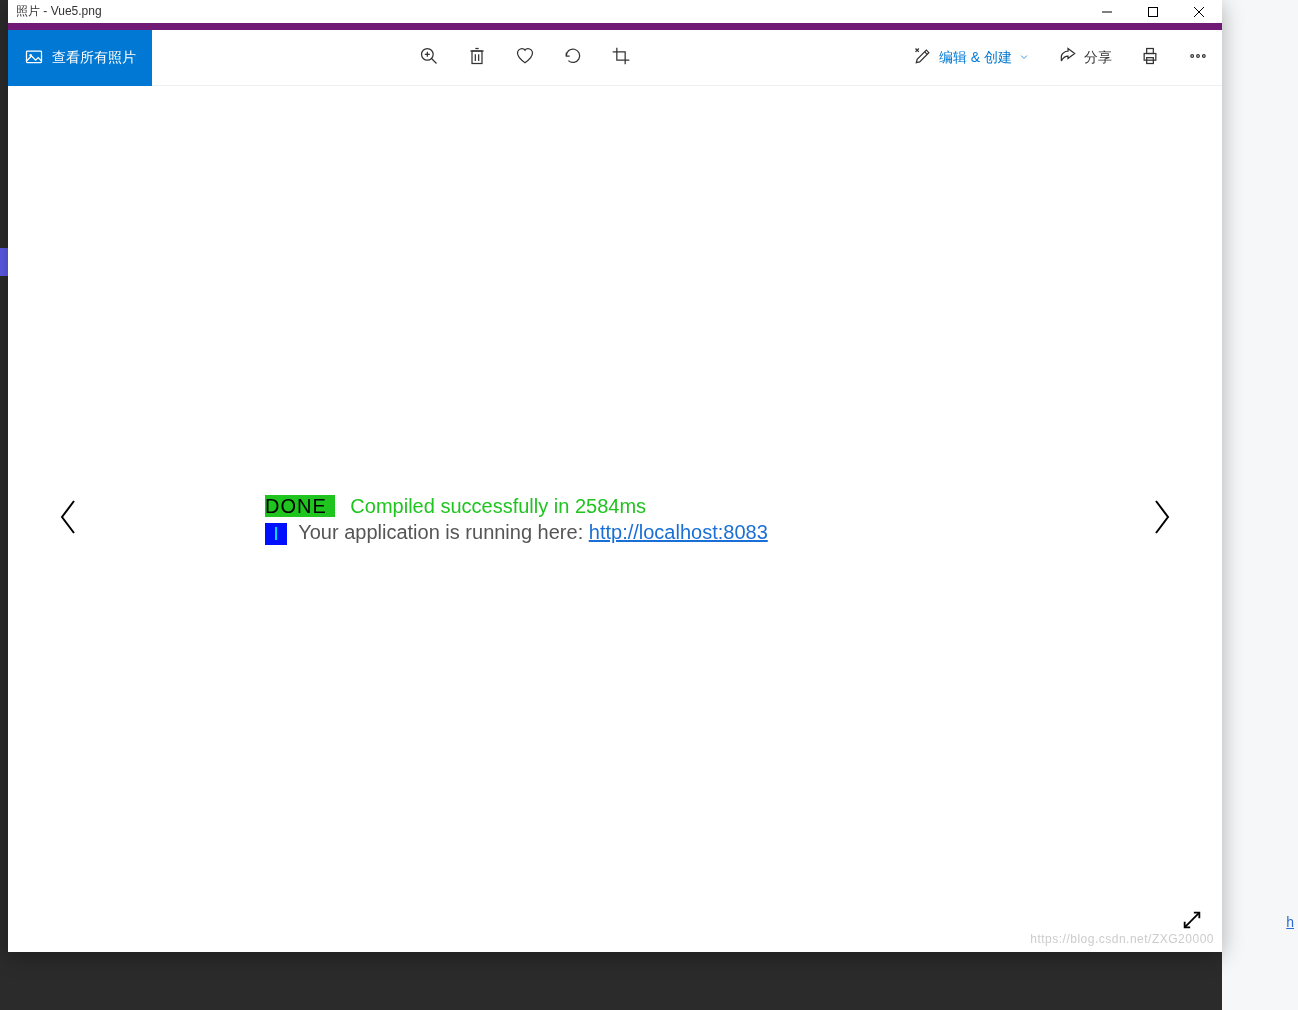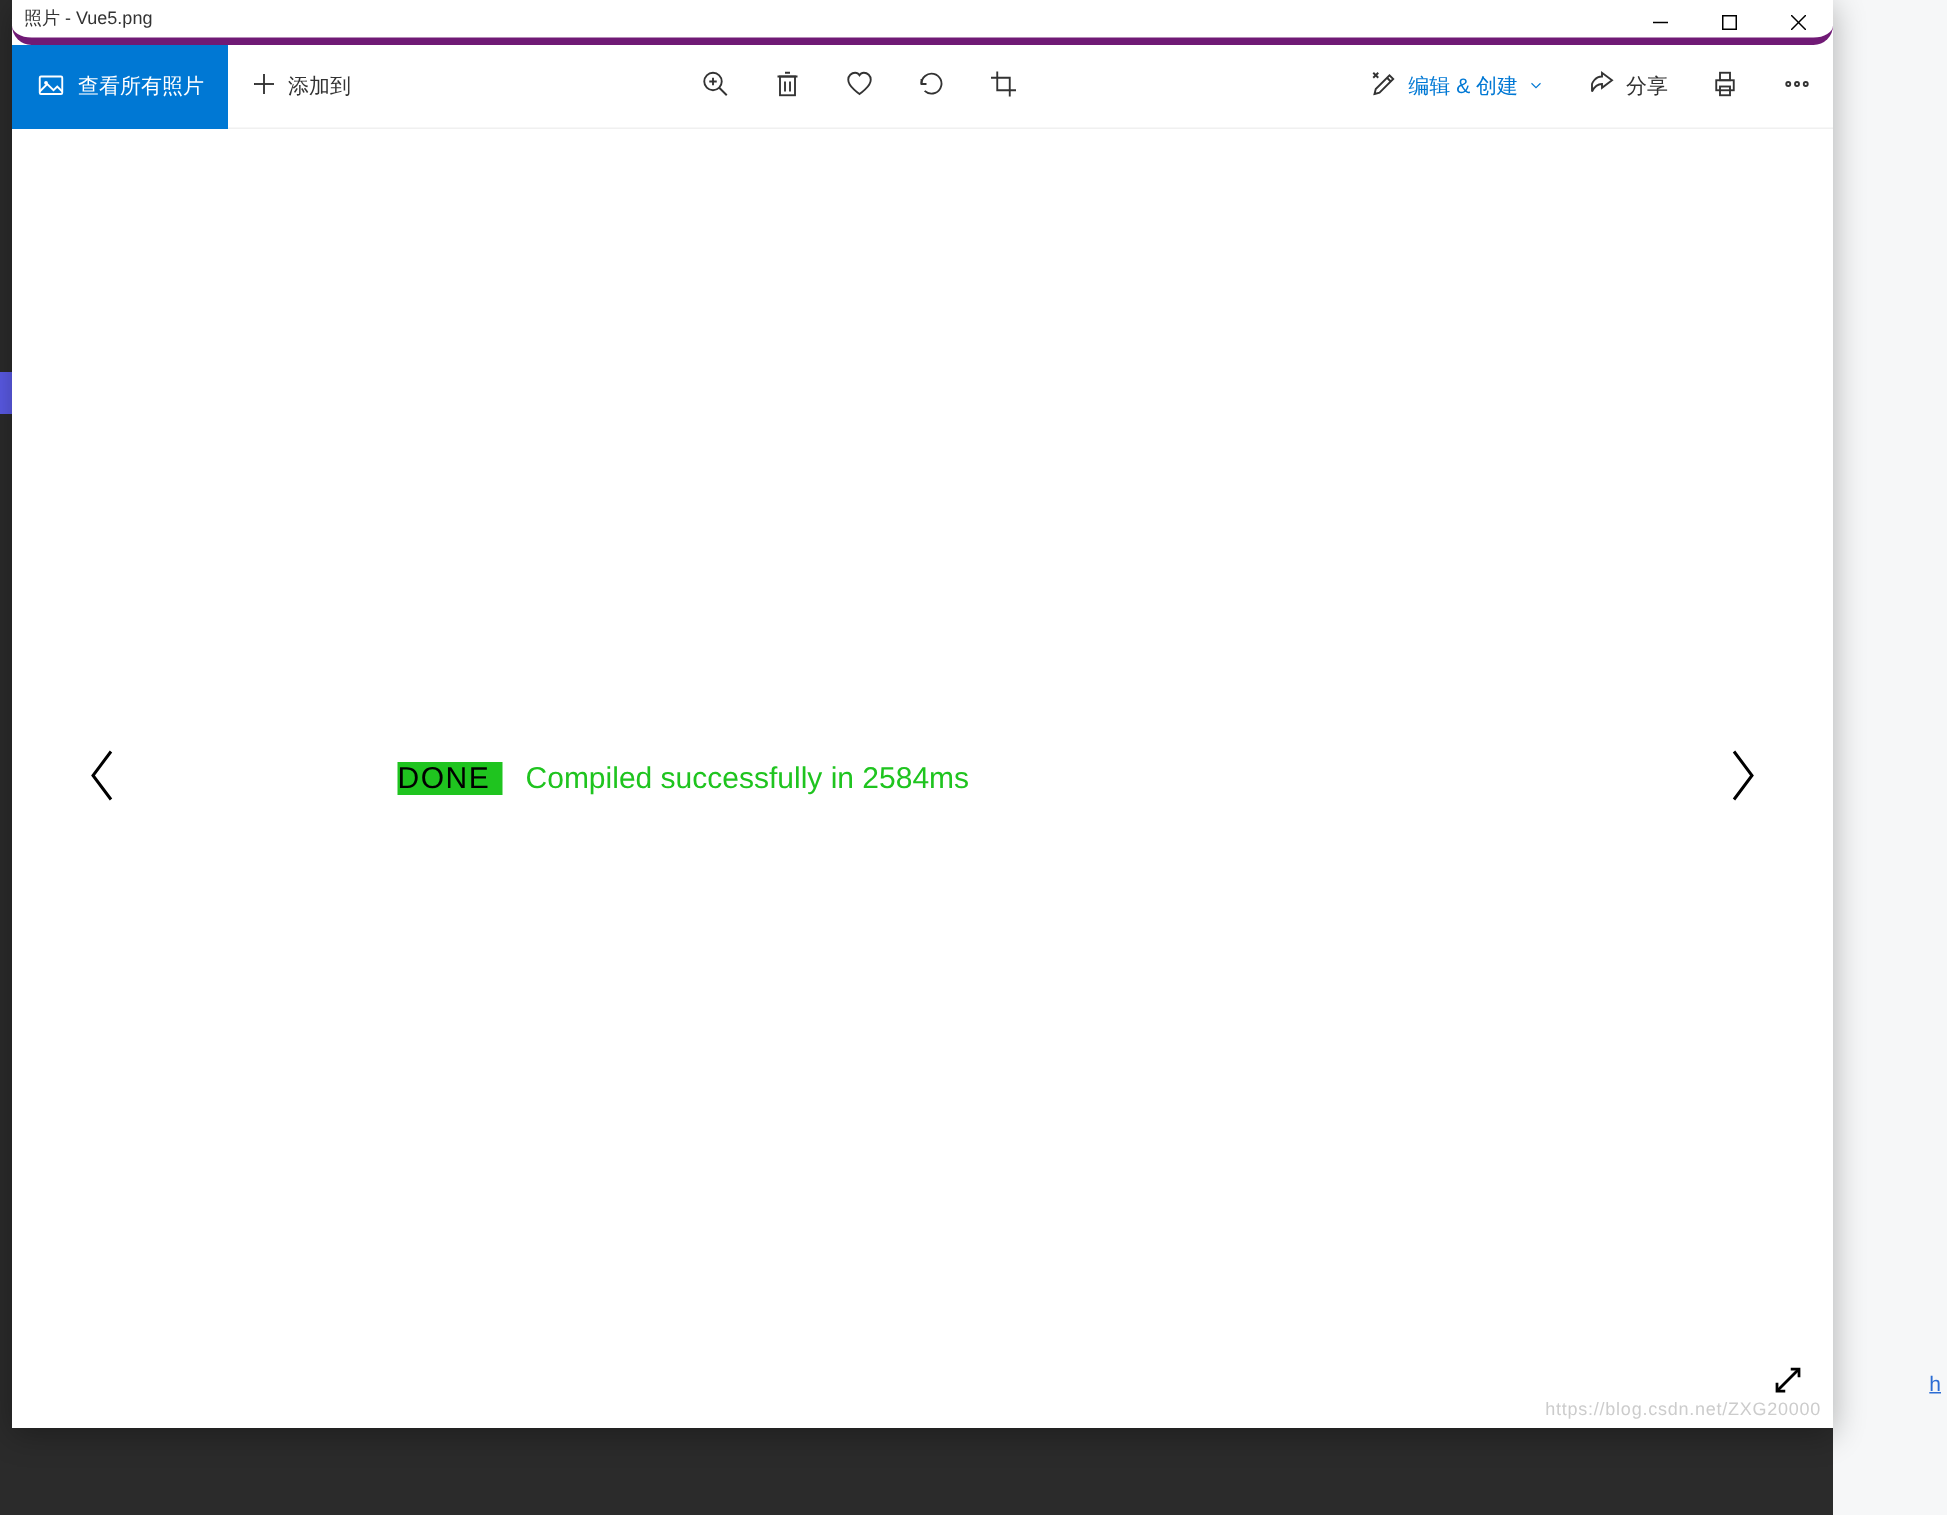--- a/index.html
+++ b/index.html
@@ -1,18 +1,18 @@
 <!DOCTYPE html>
 <html><head>
 <meta charset="utf-8">
 <style>
 * { margin:0; padding:0; box-sizing:border-box; font-family:"Microsoft YaHei","Segoe UI",sans-serif; }
 html,body{width:1298px;height:1010px;overflow:hidden;background:#2b2b2b;}
 .window{position:absolute;left:8px;top:0;width:1214px;height:952px;background:#fff;display:flex;flex-direction:column;box-shadow:0 4px 20px rgba(0,0,0,.3);}
-.titlebar{height:30px;display:flex;justify-content:space-between;background:#fff;border-bottom:5px solid #701a75;border-radius:13px;}
+.titlebar{height:30px;display:flex;align-items:center;justify-content:space-between;background:#fff;border-bottom:7px solid #701a75;}
 .titlebar-left{display:flex;align-items:center;gap:6px;padding-left:8px;font-size:12px;color:#333;}
 .win-buttons{display:flex;}
 .win-btn{width:46px;height:30px;display:flex;align-items:center;justify-content:center;cursor:pointer;}
 .win-btn svg{width:10px;height:10px;stroke:#000;stroke-width:1;fill:none;}
 .toolbar{height:56px;display:flex;align-items:center;background:#fff;border-bottom:1px solid #f0f0f0;text-align:center;}
 .tb-primary{height:56px;background:#0078d4;color:#fff;display:flex;align-items:center;gap:8px;padding:0 16px;cursor:pointer;font-size:14px;}
 .tb-primary svg{width:20px;height:20px;stroke:#fff;fill:none;stroke-width:1.5;}
 .tb-btn{height:56px;display:flex;align-items:center;gap:6px;padding:0 14px;cursor:pointer;font-size:14px;color:#333;}
 .tb-btn svg{width:20px;height:20px;stroke:#333;fill:none;stroke-width:1.5;}
 .tb-btn.icon-only{padding:0 14px;}
@@ -78,29 +78,20 @@
     <div class="tb-primary">
       <span>
         <svg viewBox="0 0 24 24">
             <rect x="3" y="6" width="18" height="14" rx="1"></rect>
             <circle cx="8" cy="11" r="1.5" fill="#fff" stroke="none"></circle>
             <path d="M3 18 L9 12 L14 17 L17 14 L21 18"></path>
           </svg>
       </span>
       <span>查看所有照片</span>
     </div>
-    <div class="tb-btn">
-      <span>
-        <svg viewBox="0 0 24 24">
-            <line x1="12" y1="4" x2="12" y2="20"></line>
-            <line x1="4" y1="12" x2="20" y2="12"></line>
-          </svg>
-      </span>
-      <span>添加到</span>
-    </div>
 
     <div class="tb-spacer"></div>
 
     <div class="tb-group">
       <div class="tb-btn icon-only">
         <span>
           <svg viewBox="0 0 24 24">
               <circle cx="10" cy="10" r="7"></circle>
               <line x1="15" y1="15" x2="21" y2="21"></line>
               <line x1="7" y1="10" x2="13" y2="10"></line>
@@ -205,20 +196,23 @@
         <svg viewBox="0 0 24 40">
             <polyline points="6 4 18 20 6 36"></polyline>
           </svg>
       </span>
     </div>
 
     <div class="image-content">
       <div class="line1">
         <span class="badge-done">DONE</span><span class="done-text"> Compiled successfully in 2584ms</span>
       </div>
+      <div class="line2">
+        <span class="badge-i">I</span><span class="run-text"> Your application is running here: </span><span class="run-link">http://localhost:8083</span>
+      </div>
     </div>
 
     <div class="fullscreen-btn">
       <span>
         <svg viewBox="0 0 24 24">
             <line x1="4" y1="20" x2="20" y2="4"></line>
             <polyline points="14 4 20 4 20 10"></polyline>
             <polyline points="10 20 4 20 4 14"></polyline>
           </svg>
       </span>

